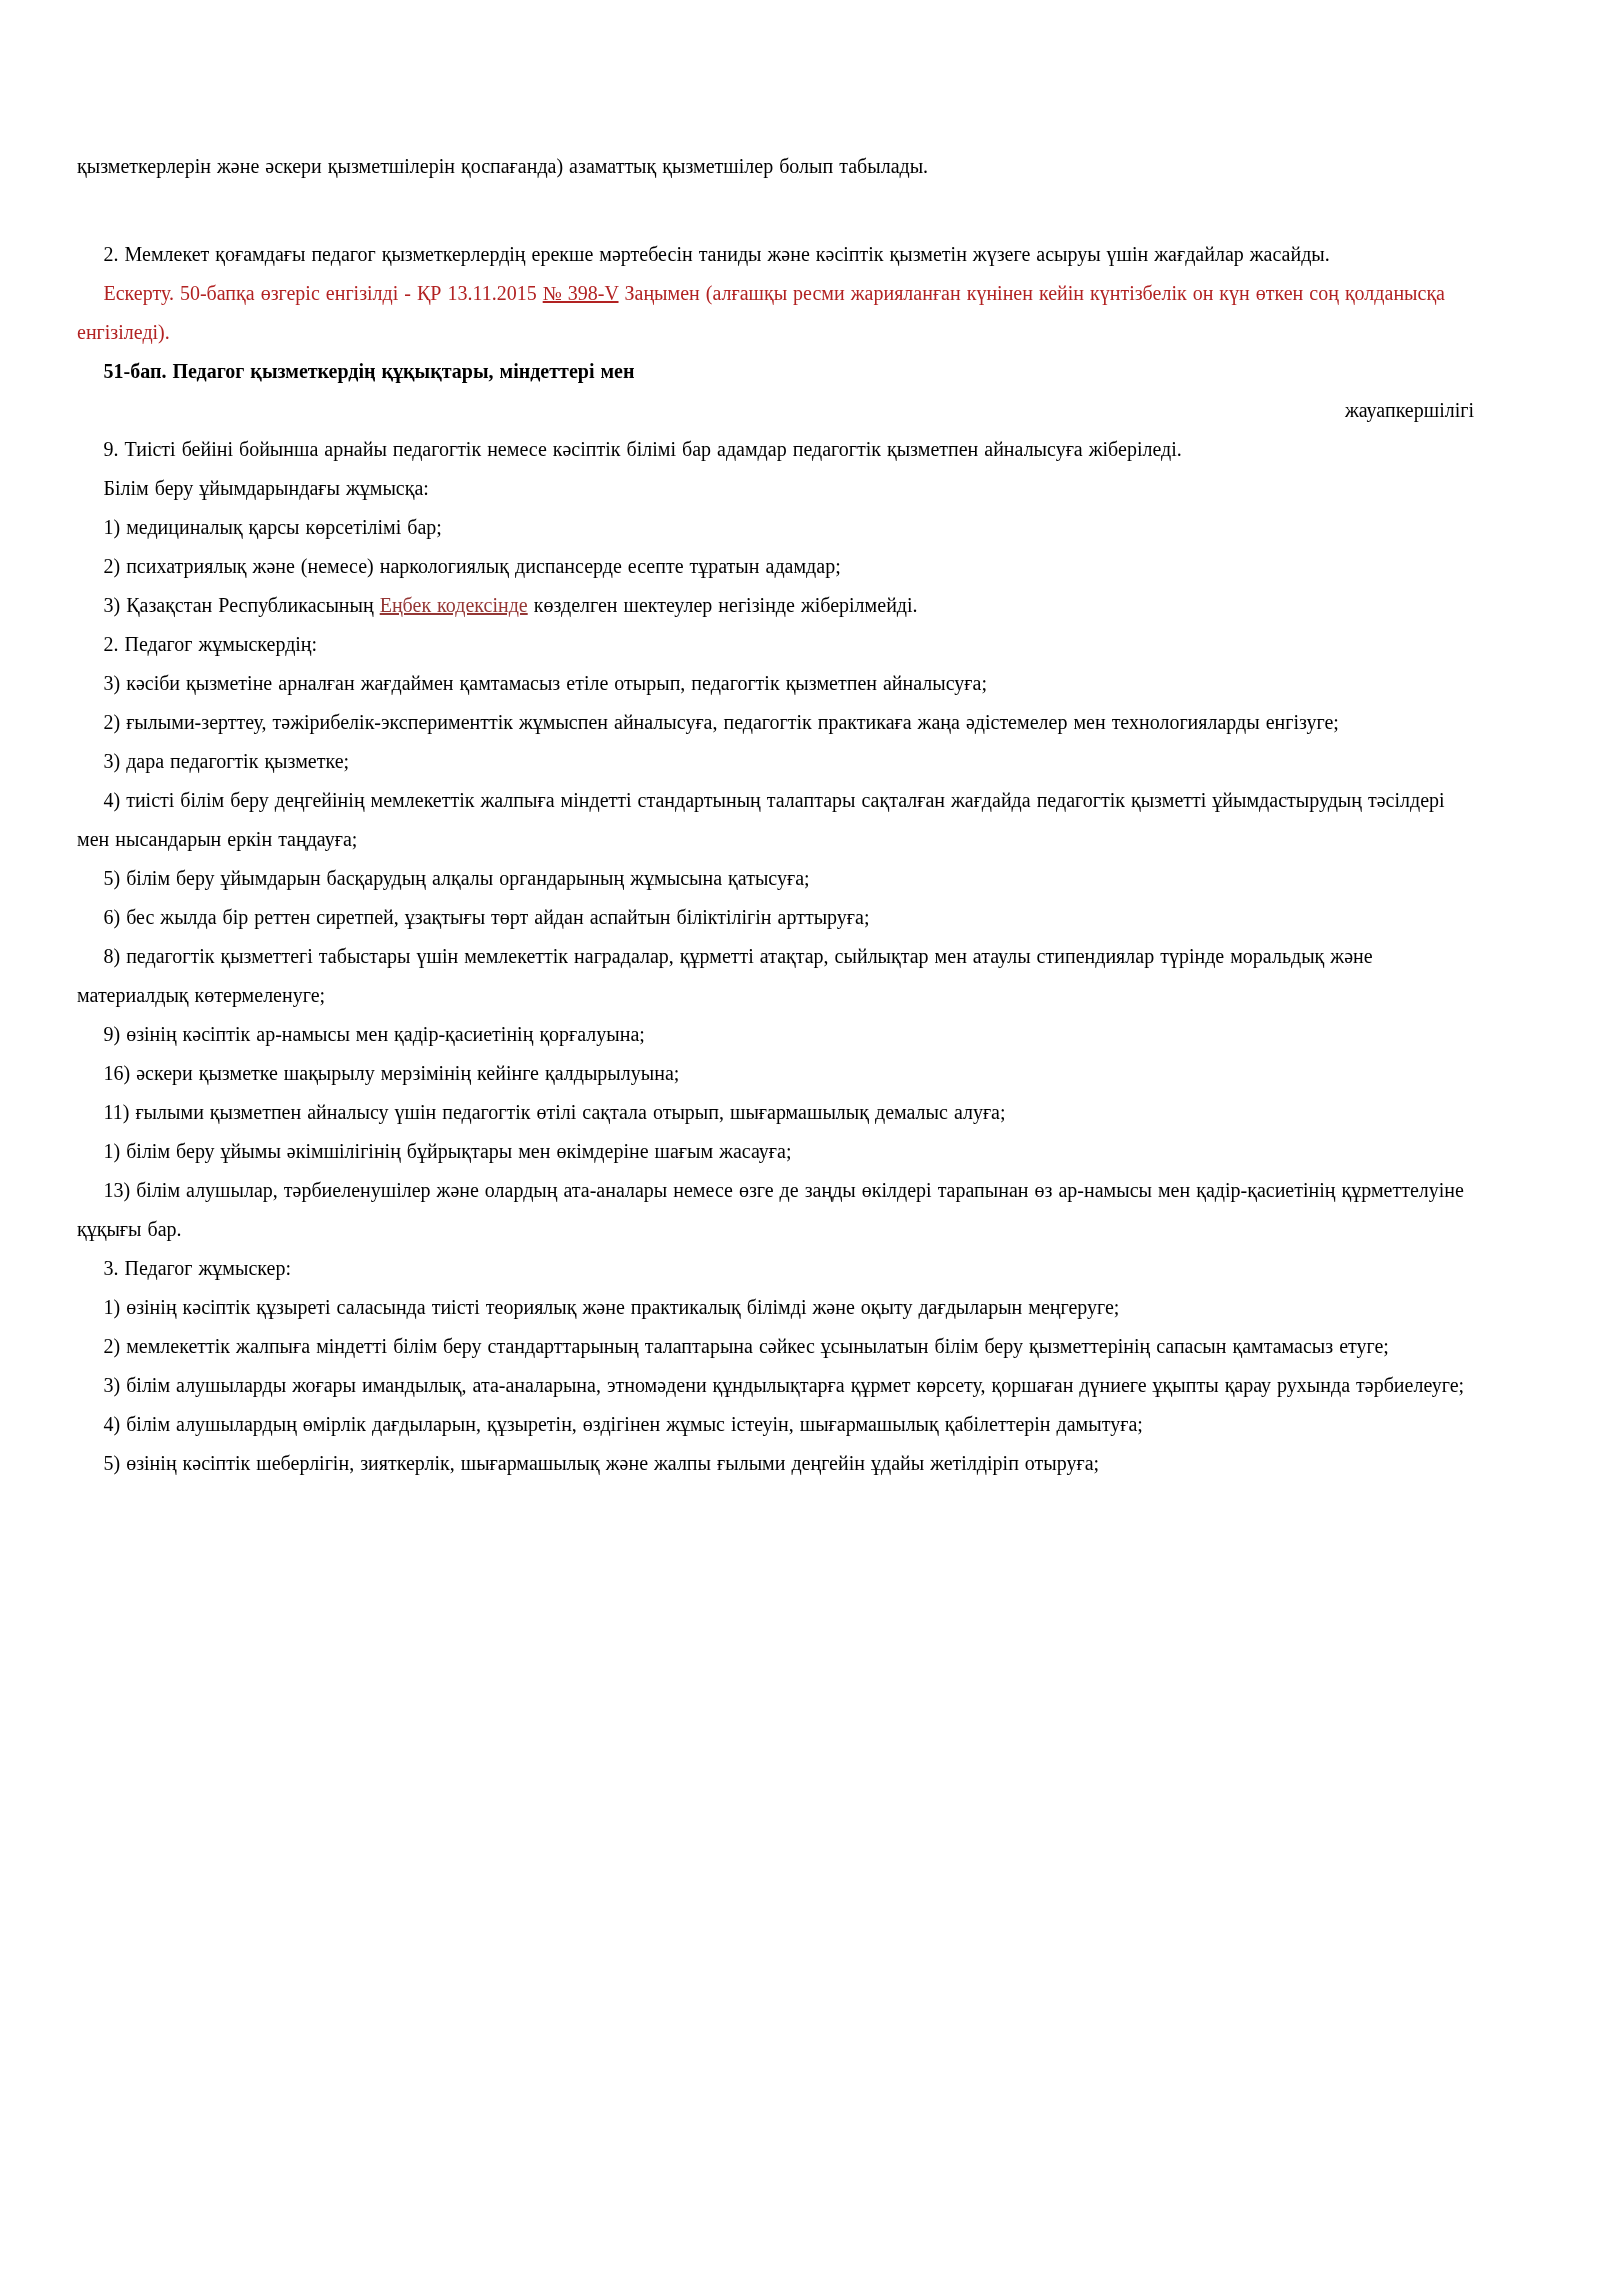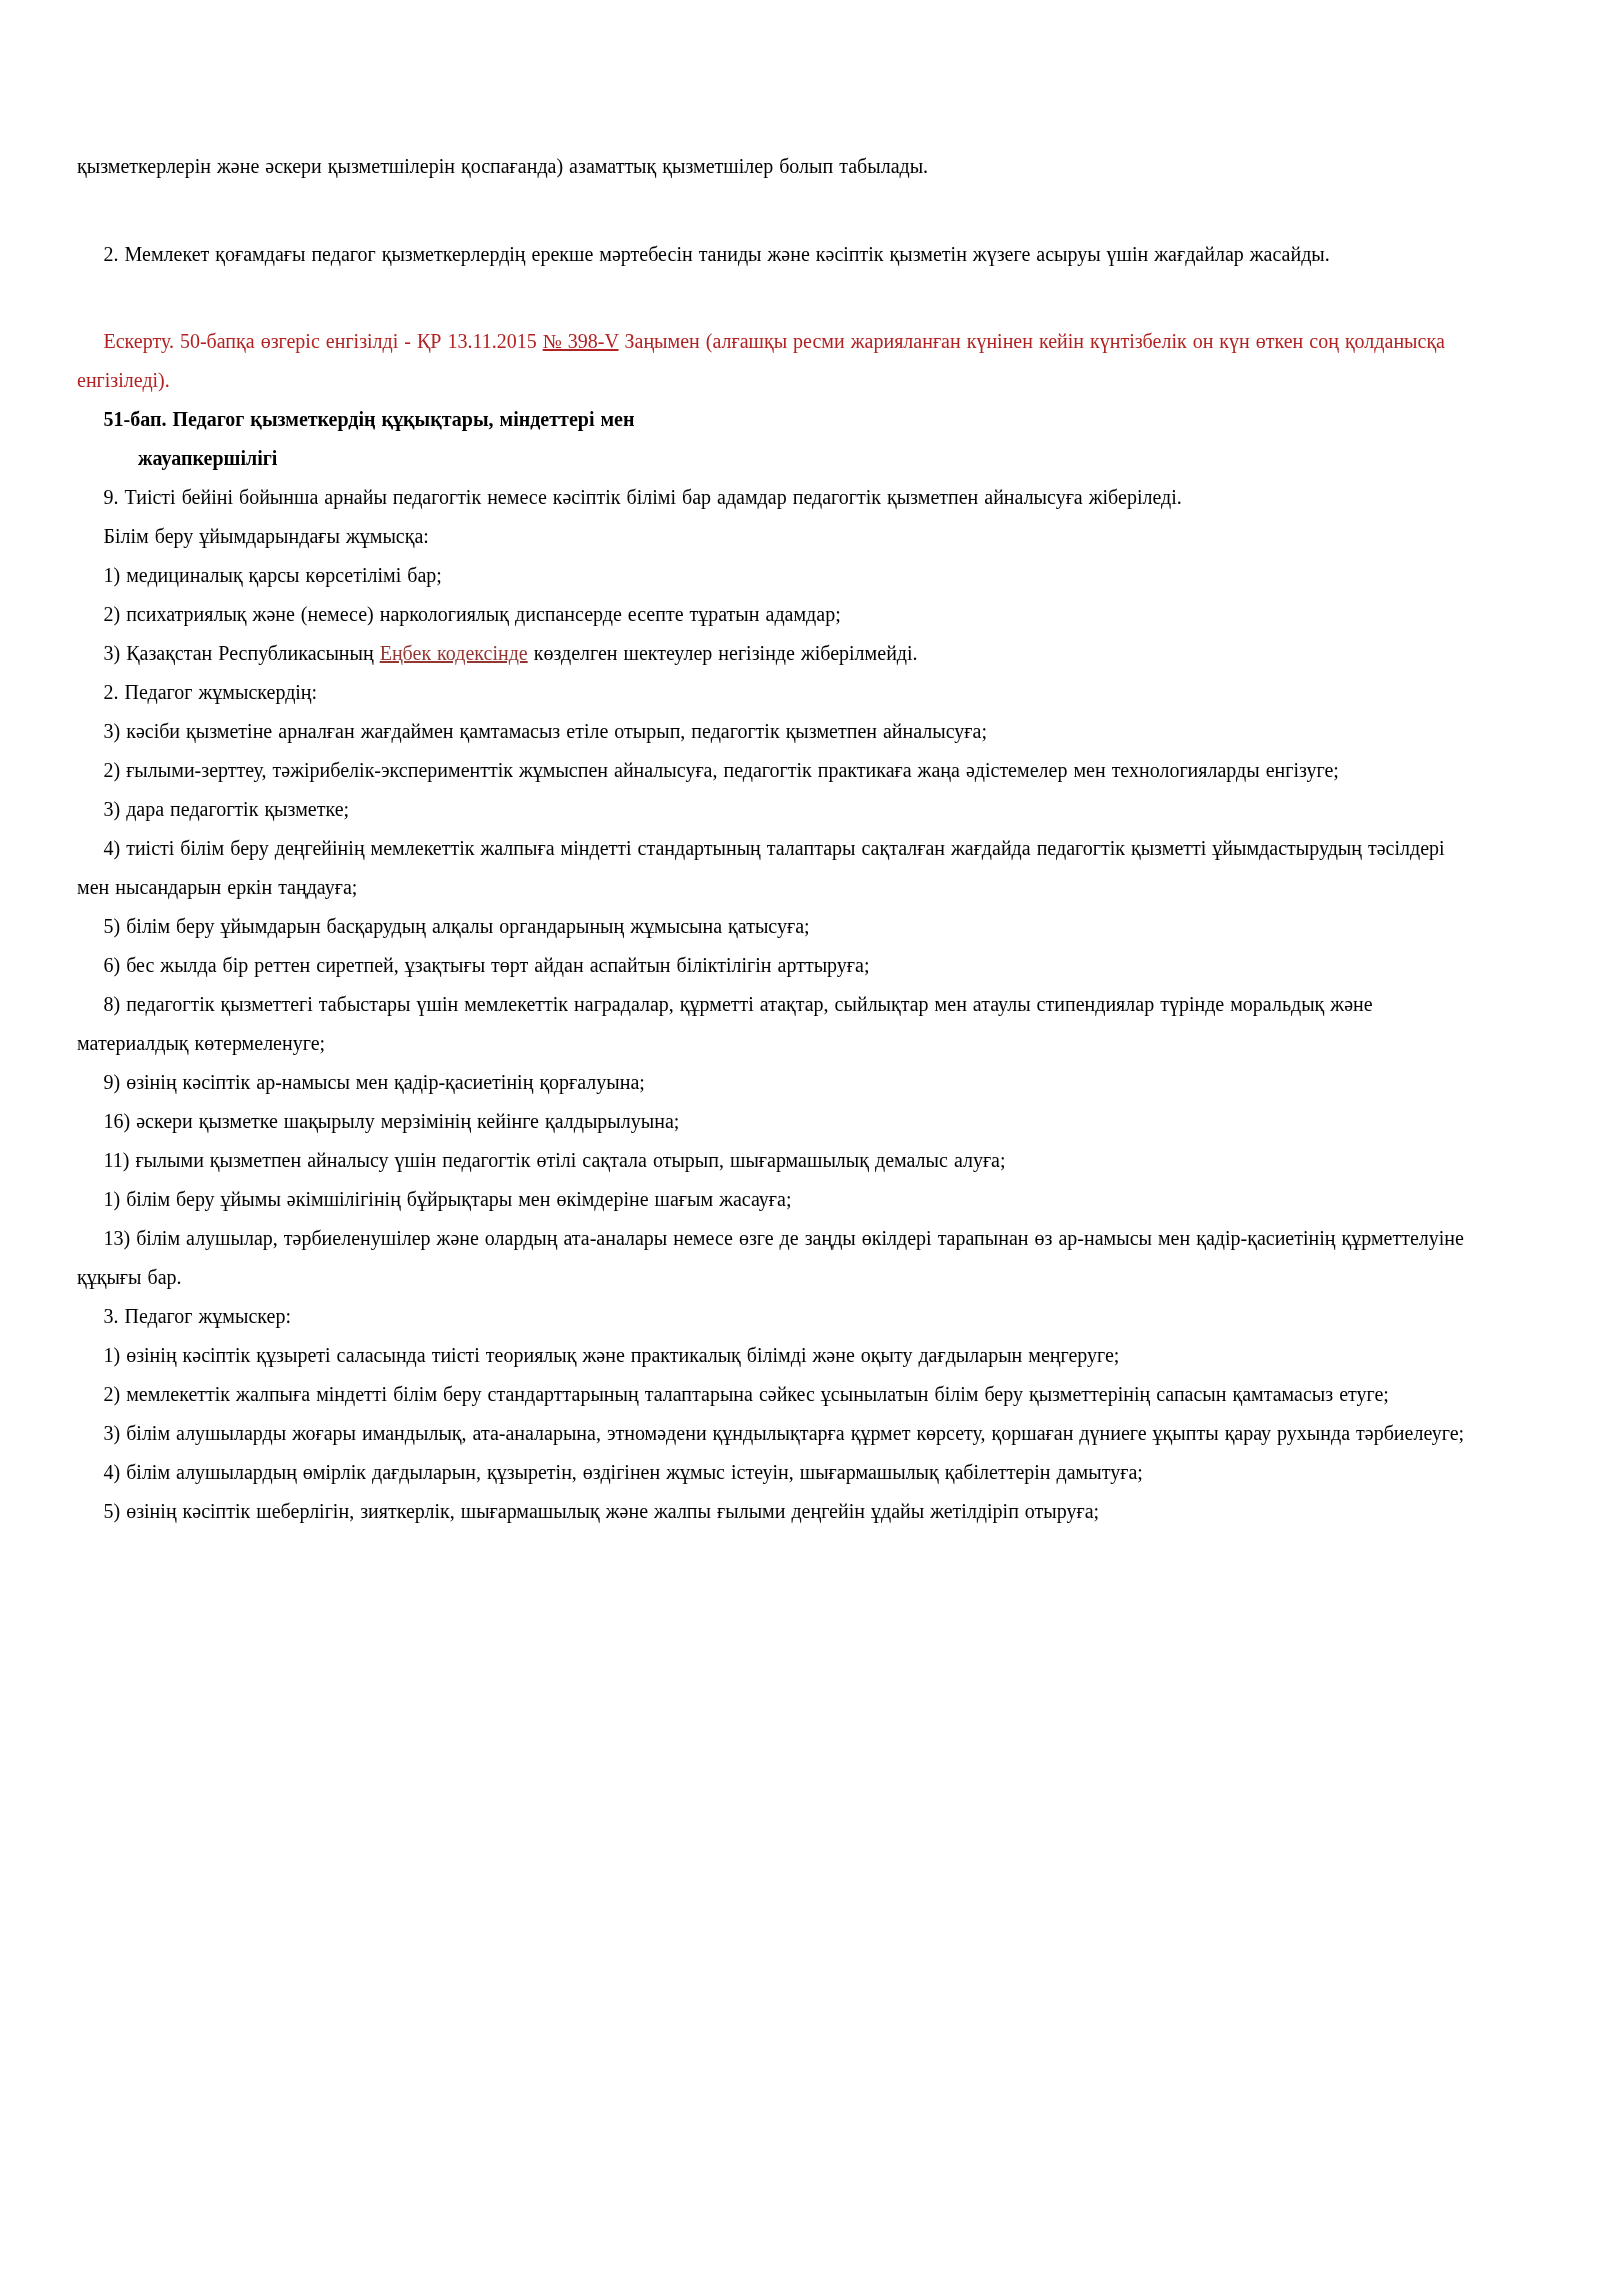--- a/index.html
+++ b/index.html
@@ -22,22 +22,22 @@
   }
   .para {
     margin: 0;
     padding: 0;
     text-align: left;
     word-spacing: 1px;
   }
   .para.indent { text-indent: 26.5px; }
   .para.space-before { margin-top: 49px; }
   .para.heading { font-weight: bold; }
-  .para.heading-cont { font-weight: bold; padding-left: 61px; }
-  .para.note { color: var(--note-color, #b22222); margin-top: 48px; }
+  .para.heading-cont { font-weight: normal; padding-left: 61px; text-align: right; }
+  .para.note { color: var(--note-color, #b22222); }
   a.doc-link {
     color: var(--link-color, #943634);
     text-decoration: underline;
     cursor: pointer;
   }
   .para.note a.doc-link {
     color: inherit;
   }
 </style>
 </head>

